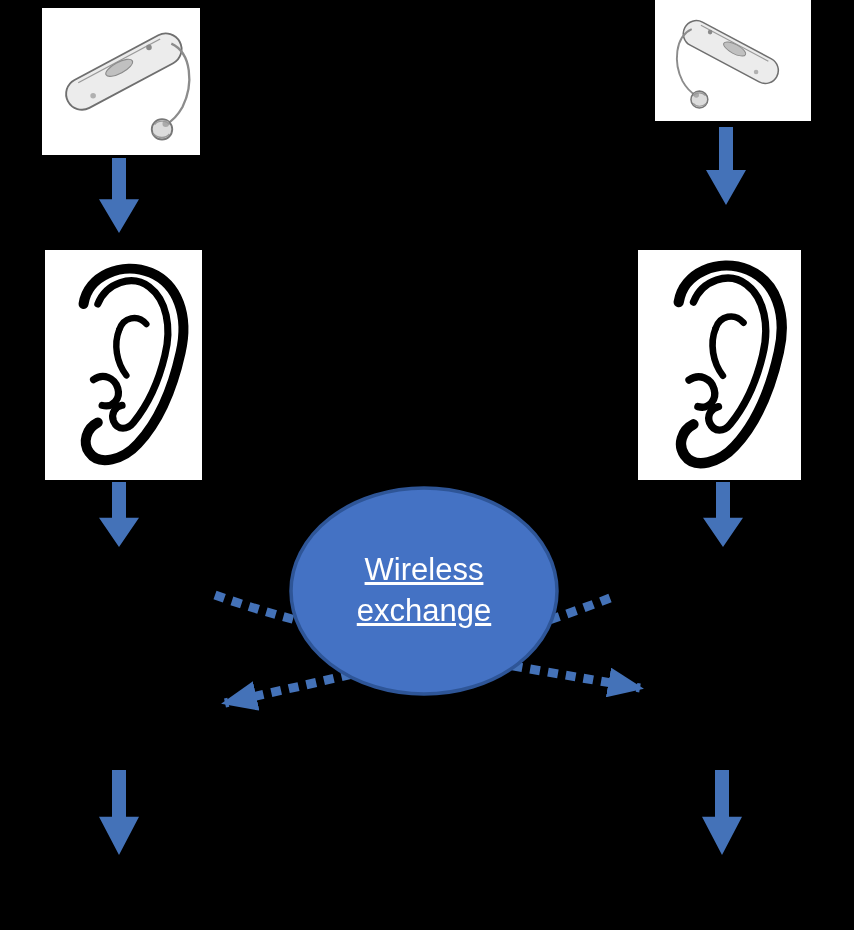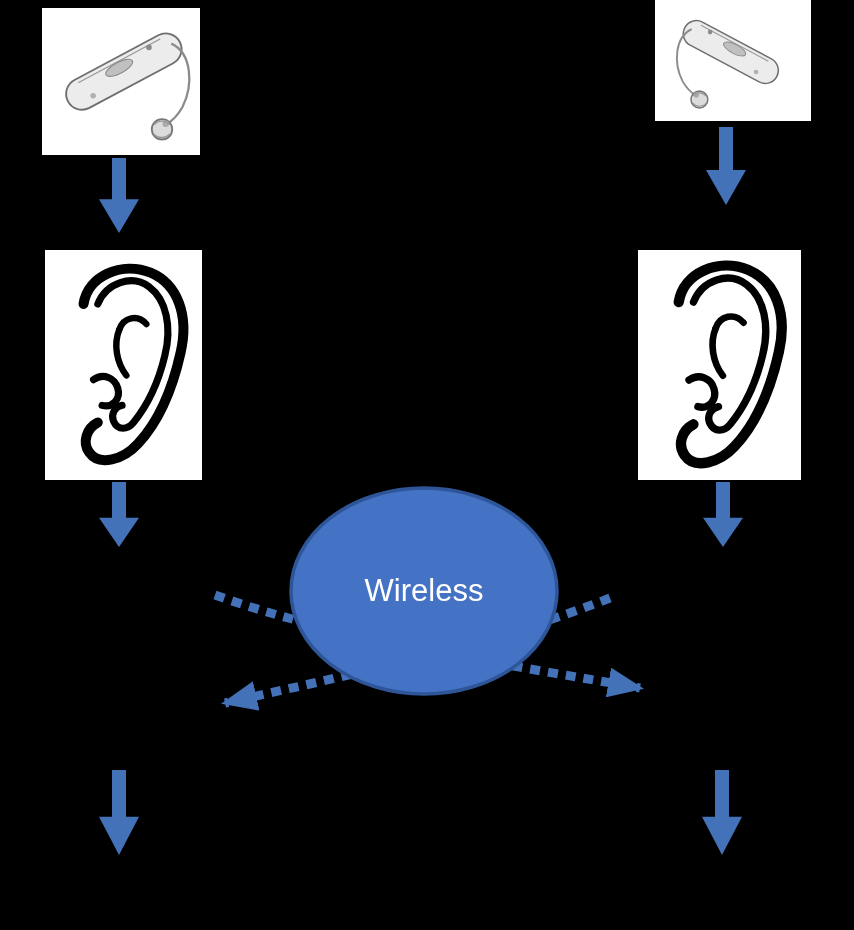--- a/index.html
+++ b/index.html
@@ -57,20 +57,21 @@
     position: absolute;
     left: 0; top: 0; right: 0; bottom: 0;
     display: flex;
     flex-direction: column;
     align-items: center;
     justify-content: center;
     color: #ffffff;
     font-size: 31px;
     line-height: 1.32;
     text-align: center;
+    text-decoration: underline;
   }
   .ear-svg { height: 96%; width: auto; }
   .device-svg { width: 95%; height: 95%; }
   .mirrored { transform: scaleX(-1); }
 </style>
 </head>
 <body>
 
 <div class="canvas">
 
@@ -157,20 +158,21 @@
     <path d="M25,40 C150,85 320,110 450,133" fill="none" stroke-width="9" stroke-dasharray="10 8" marker-end="url(#exch-arrowhead)" stroke="#4472b8"></path>
     <path d="M420,43 C300,90 160,120 35,148" fill="none" stroke-width="9" stroke-dasharray="10 8" marker-end="url(#exch-arrowhead)" stroke="#4472b8"></path>
   </svg>
 
   <div class="ellipse-node">
     <svg class="ellipse-shape" viewBox="0 0 272 212">
       <ellipse cx="136" cy="106" rx="133" ry="103" fill="#4472c4"></ellipse>
     </svg>
     <div class="ellipse-label">
       <span>Wireless</span>
+      <span>exchange</span>
     </div>
   </div>
 
   <svg class="flow-arrow" style="left:99px; top:770px;" width="40" height="85" viewBox="0 0 40 80" preserveAspectRatio="none">
     <use href="#sym-down-arrow" fill="#4472b8"></use>
   </svg>
 
   <svg class="flow-arrow" style="left:702px; top:770px;" width="40" height="85" viewBox="0 0 40 80" preserveAspectRatio="none">
     <use href="#sym-down-arrow" fill="#4472b8"></use>
   </svg>

